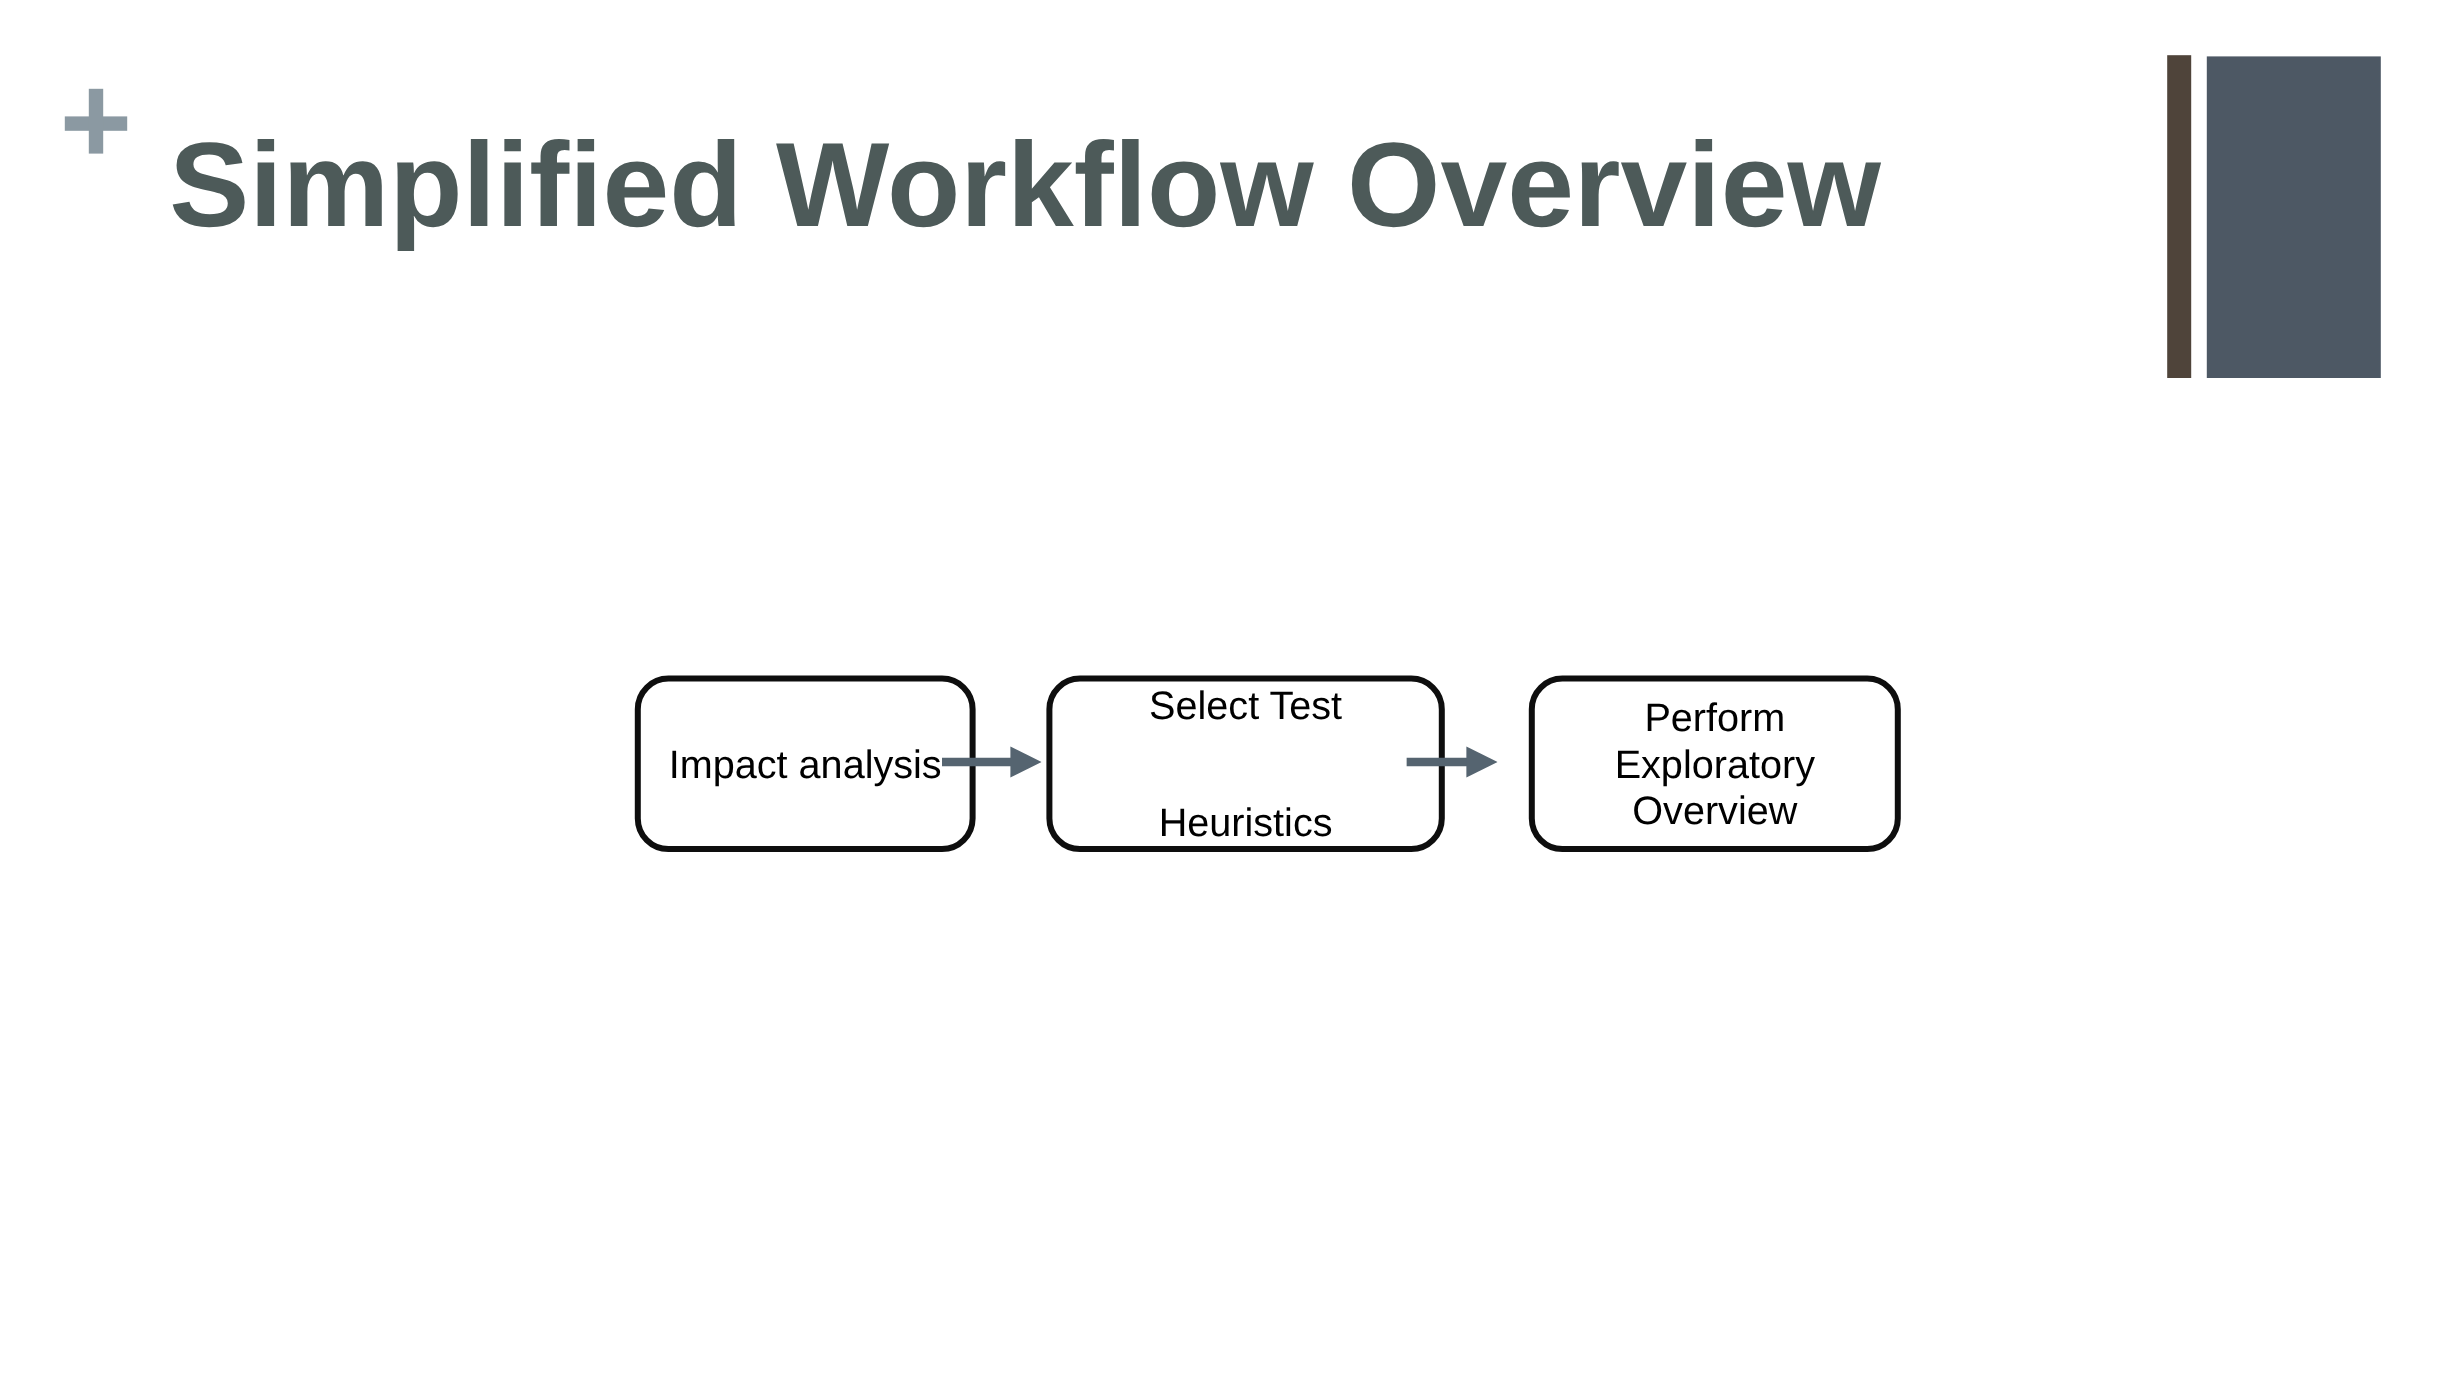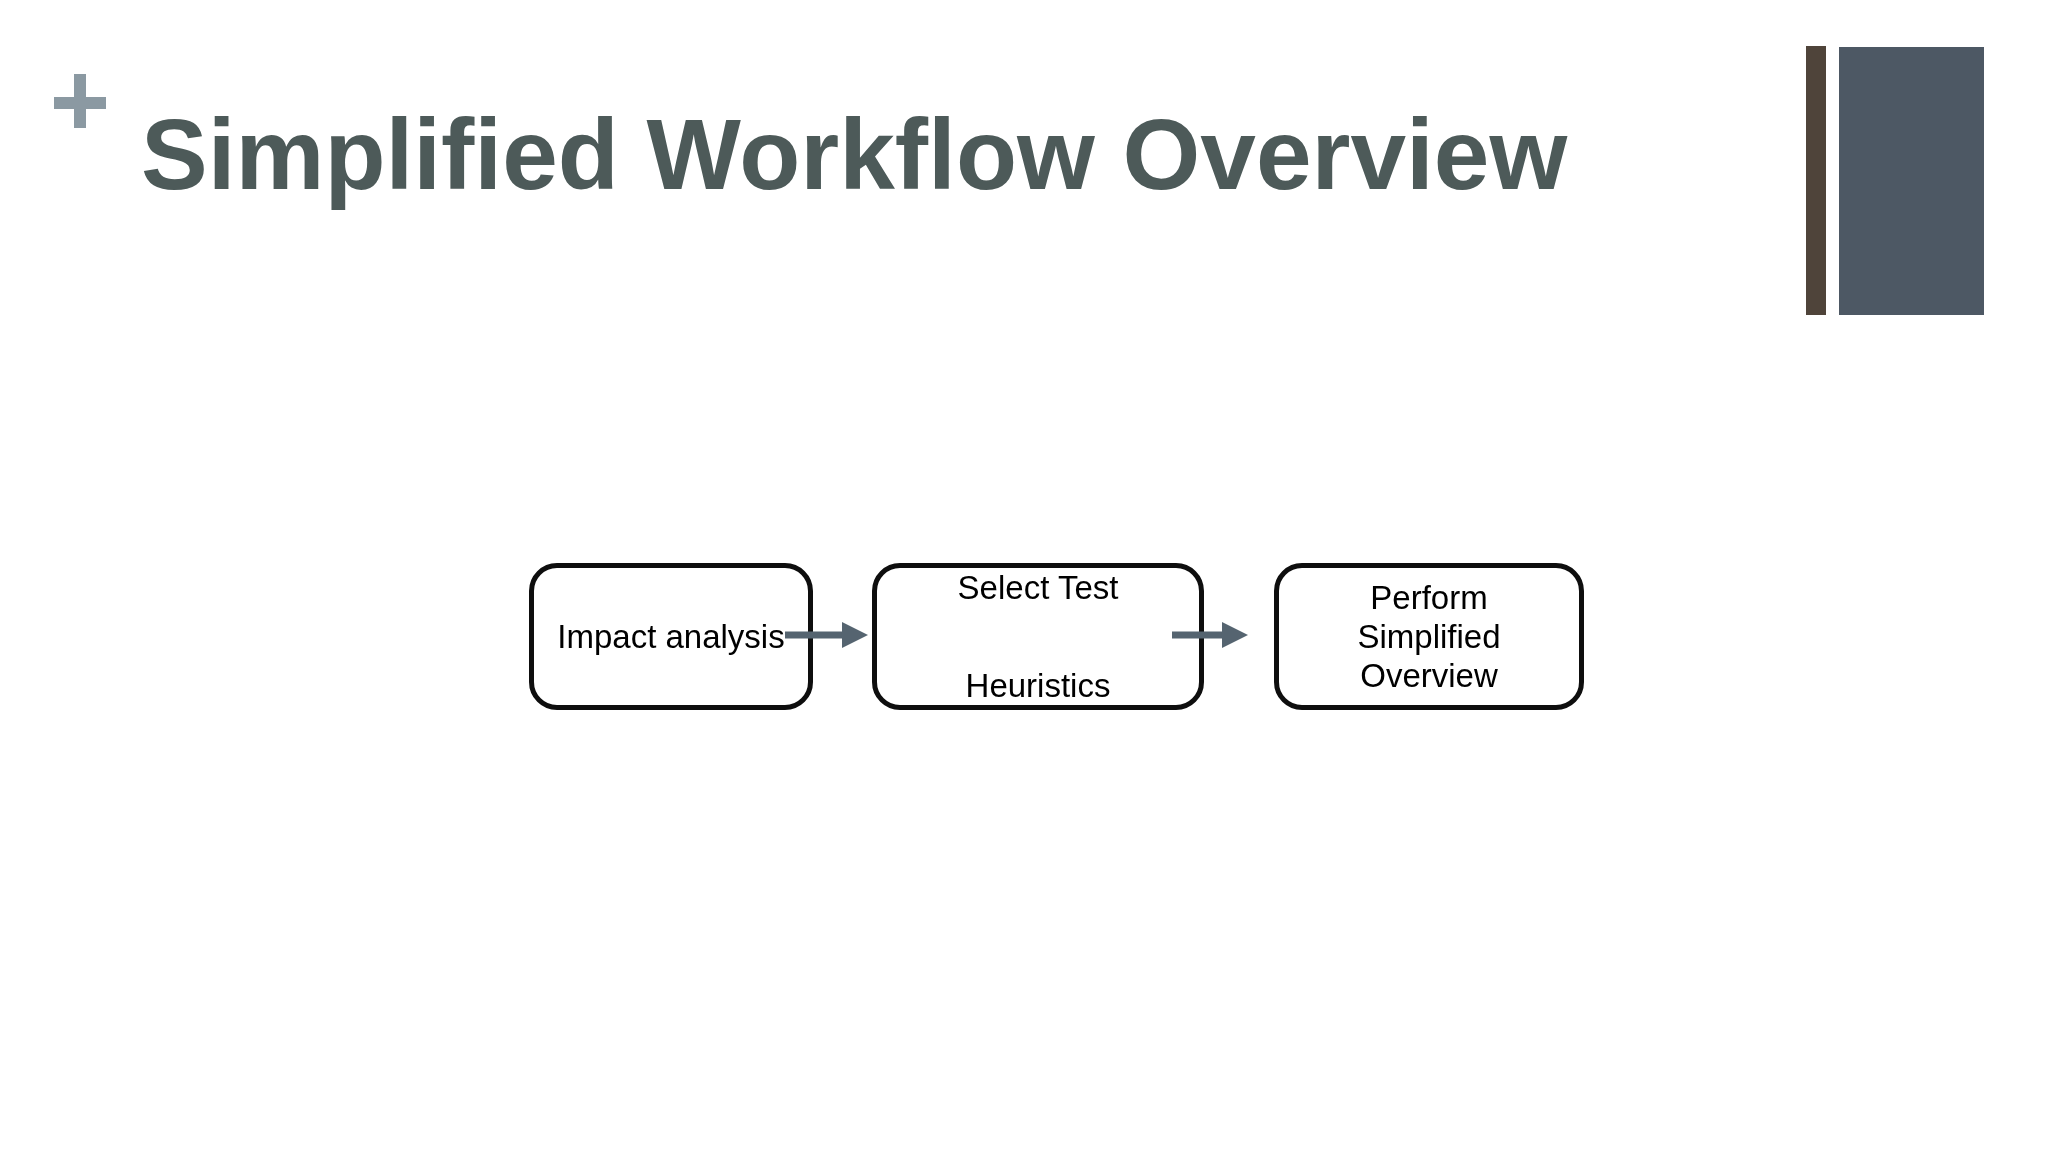--- a/index.html
+++ b/index.html
@@ -132,18 +132,18 @@
       <span>Heuristics</span>
     </div>
 
     <svg class="arrow arrow-2" viewBox="0 0 76 32" xmlns="http://www.w3.org/2000/svg">
       <line class="shaft" x1="0" y1="16" x2="53" y2="16"></line>
       <polygon class="head" points="50,3 76,16 50,29"></polygon>
     </svg>
 
     <div class="node node-3">
       <span>Perform</span>
-      <span>Simplified</span>
+      <span>Exploratory</span>
       <span>Overview</span>
     </div>
 
   </div>
 </div>
 
 </body></html>

